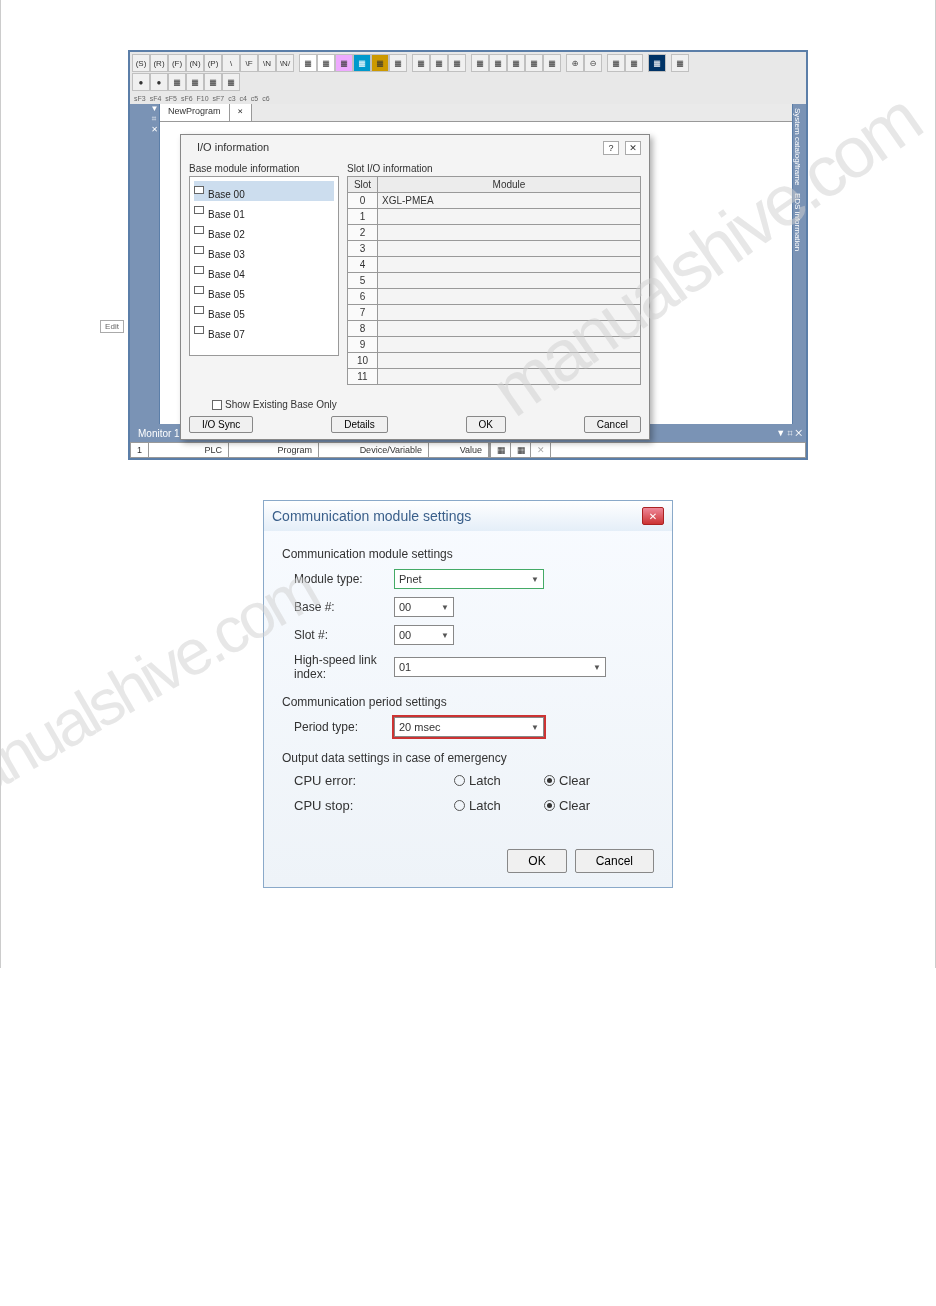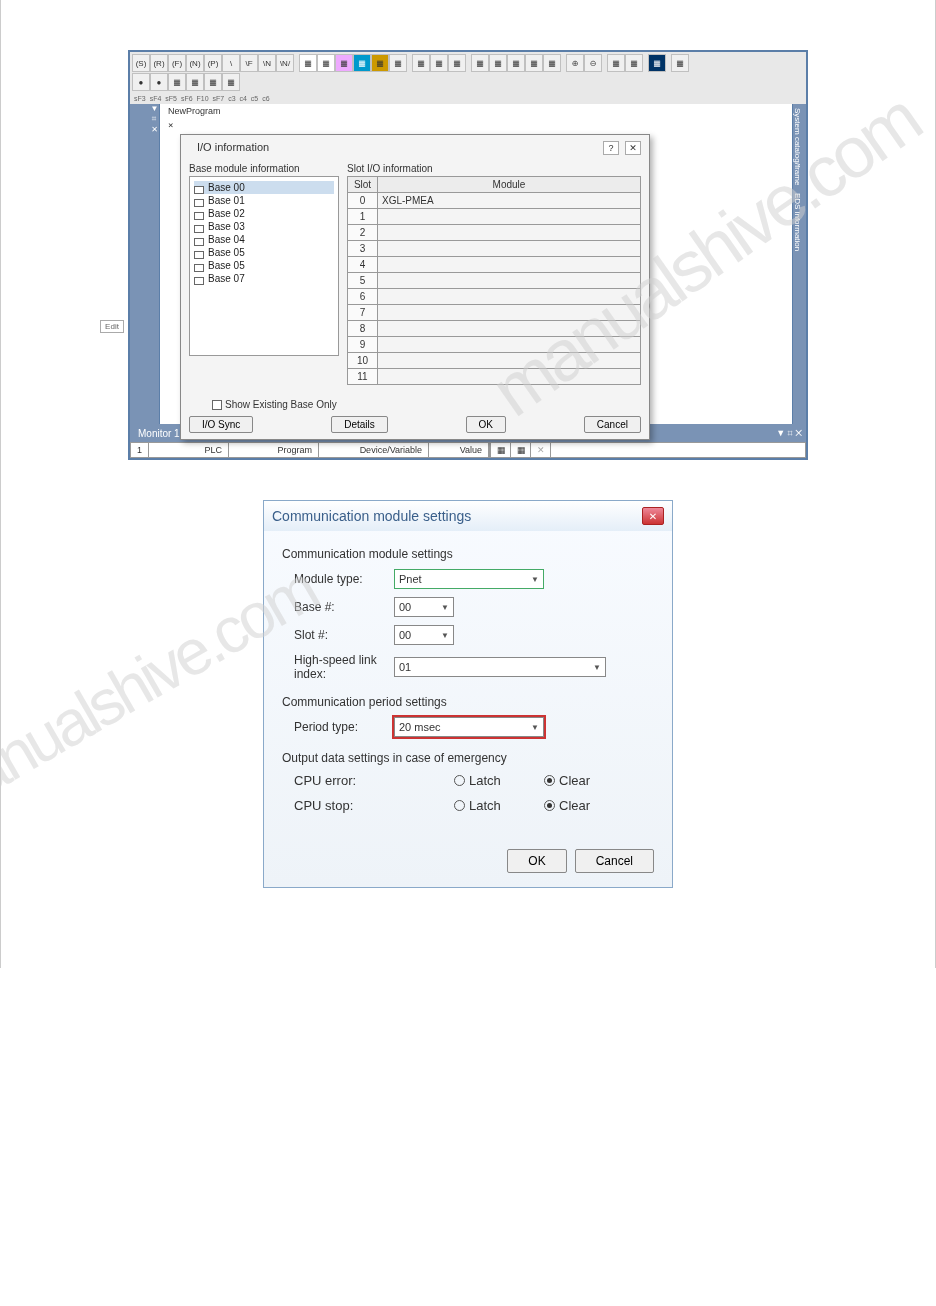--- a/index.html
+++ b/index.html
@@ -8,32 +8,32 @@
 .screenshot-container { margin: 10px auto; display: flex; justify-content: center; }
 .plc-window { width: 680px; background: #fff; border: 2px solid #5b7ea8; }
 .plc-toolbar { background: #e8e8e8; padding: 2px; display: flex; flex-wrap: wrap; gap: 1px; }
 .tb-item { width: 18px; height: 18px; background: #f0f0f0; border: 1px solid #c0c0c0; font-size: 8px; display: flex; align-items: center; justify-content: center; }
 .tb-group { display: flex; gap: 0; margin-right: 4px; }
 .plc-body { display: flex; height: 320px; position: relative; }
 .left-panel { width: 30px; background: #7a93b5; border-right: 1px solid #5b7ea8; font-size: 8px; color: #fff; writing-mode: vertical-rl; }
 .right-panel { width: 14px; background: #7a93b5; border-left: 1px solid #5b7ea8; position: absolute; right: 0; top: 0; bottom: 0; }
 .right-tabs { writing-mode: vertical-rl; color: #fff; font-size: 8px; padding: 4px 0; }
 .main-area { flex: 1; background: #fff; position: relative; }
-.tab-strip { display: flex; background: #eaeaea; height: 18px; border-bottom: 1px solid #999; flex-direction: column; }
+.tab-strip { display: flex; background: #eaeaea; height: 18px; border-bottom: 1px solid #999; }
 .tab { padding: 2px 8px; font-size: 9px; background: #fff; border-right: 1px solid #999; }
 .tab.close { font-family: monospace; }
 .io-dialog { position: absolute; top: 30px; left: 20px; width: 470px; background: #f4f4f4; border: 1px solid #888; box-shadow: 3px 3px 6px rgba(0,0,0,0.3); }
 .io-title { padding: 6px 8px; font-size: 11px; color: #333; margin-left: 8px; }
 .io-title-right { float: right; display: flex; gap: 6px; }
 .io-title-right span { width: 16px; height: 14px; border: 1px solid #aaa; background: #fff; display: inline-flex; align-items: center; justify-content: center; font-size: 9px; }
 .io-content { display: flex; padding: 4px 8px 8px; gap: 8px; }
 .tree-col { width: 150px; }
 .col-label { font-size: 10px; margin-bottom: 2px; }
 .tree-box { border: 1px solid #999; background: #fff; padding: 4px; height: 180px; }
-.tree-item { font-size: 10px; padding: 1px 0 1px 14px; position: relative; color: #222; }
+.tree-item { font-size: 10px; padding: 8px 0 1px 14px; position: relative; color: #222; }
 .tree-item:before { content: ""; position: absolute; left: 0; top: 5px; width: 8px; height: 6px; border: 1px solid #666; background: #fff; }
 .tree-item.selected { background: #cde; }
 .slot-col { flex: 1; }
 .slot-table { width: 100%; border-collapse: collapse; font-size: 10px; border: 1px solid #999; }
 .slot-table th, .slot-table td { border: 1px solid #999; padding: 2px 4px; height: 14px; }
 .slot-table th { background: #ececec; font-weight: normal; text-align: center; }
 .slot-table td.idx { width: 30px; text-align: center; background: #fafafa; }
 .io-footer { padding: 6px 8px; display: flex; align-items: center; gap: 6px; }
 .io-footer .spacer { flex: 1; }
 .cbx { display: flex; align-items: center; gap: 3px; font-size: 10px; padding-left: 23px; }

